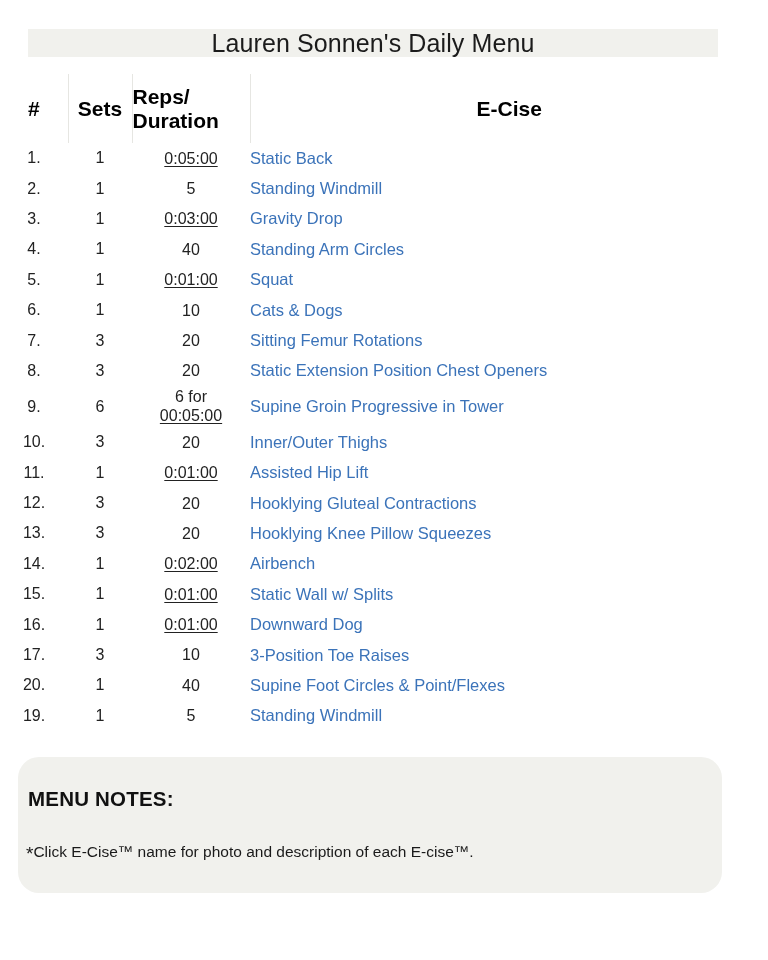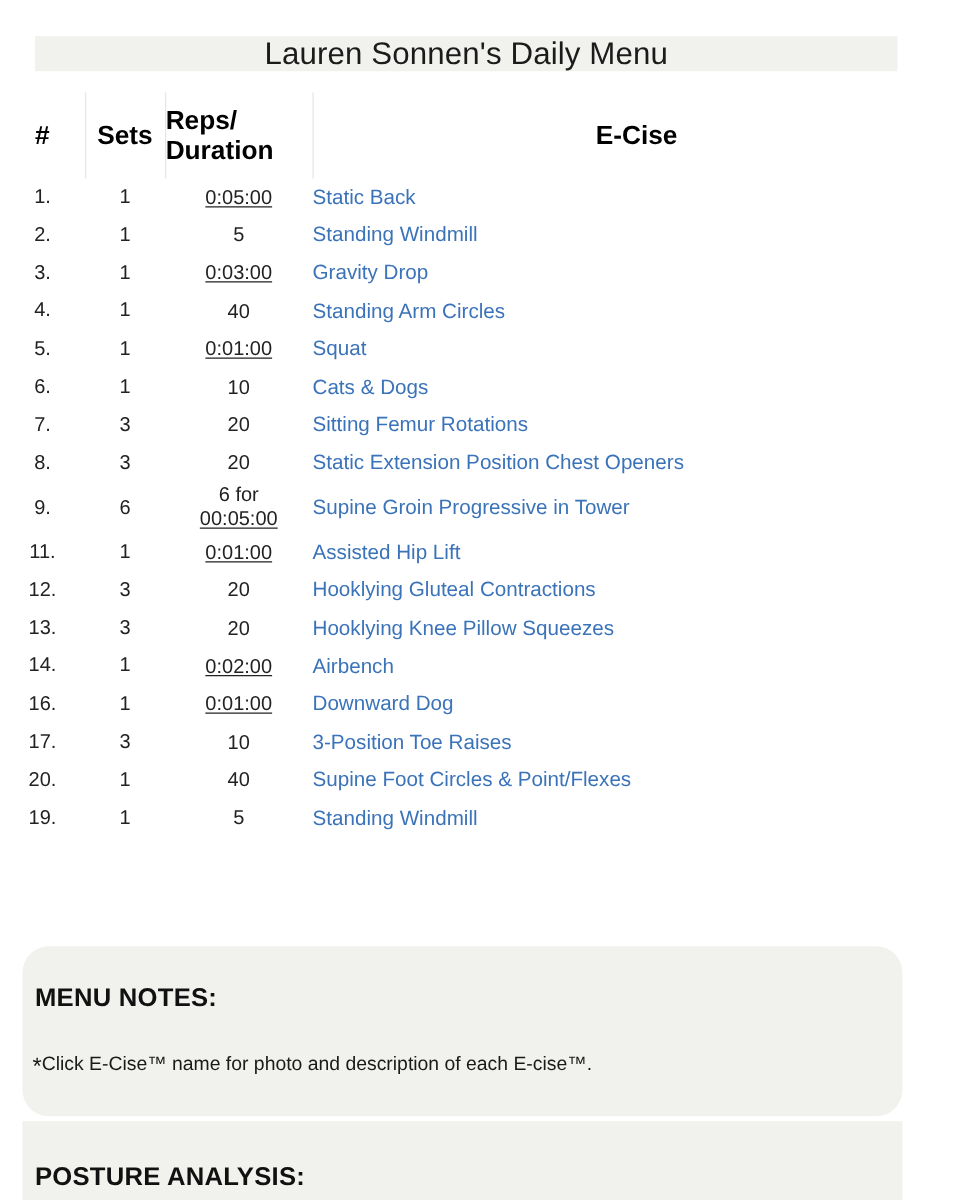--- a/index.html
+++ b/index.html
@@ -246,20 +246,26 @@
           <td class="t-reps"><span>20</span></td>
           <td class="t-ecise"><span class="ecise-link">Static Extension Position Chest Openers</span></td>
         </tr>
         <tr class="tall">
           <td class="t-num">9.</td>
           <td class="t-sets">6</td>
           <td class="t-reps"><span class="reps-multiline">6 for</span><span class="dur">00:05:00</span></td>
           <td class="t-ecise"><span class="ecise-link">Supine Groin Progressive in Tower</span></td>
         </tr>
         <tr>
+          <td class="t-num">10.</td>
+          <td class="t-sets">3</td>
+          <td class="t-reps"><span>20</span></td>
+          <td class="t-ecise"><span class="ecise-link">Inner/Outer Thighs</span></td>
+        </tr>
+        <tr>
           <td class="t-num">11.</td>
           <td class="t-sets">1</td>
           <td class="t-reps"><span class="dur">0:01:00</span></td>
           <td class="t-ecise"><span class="ecise-link">Assisted Hip Lift</span></td>
         </tr>
         <tr>
           <td class="t-num">12.</td>
           <td class="t-sets">3</td>
           <td class="t-reps"><span>20</span></td>
           <td class="t-ecise"><span class="ecise-link">Hooklying Gluteal Contractions</span></td>
@@ -268,20 +274,26 @@
           <td class="t-num">13.</td>
           <td class="t-sets">3</td>
           <td class="t-reps"><span>20</span></td>
           <td class="t-ecise"><span class="ecise-link">Hooklying Knee Pillow Squeezes</span></td>
         </tr>
         <tr>
           <td class="t-num">14.</td>
           <td class="t-sets">1</td>
           <td class="t-reps"><span class="dur">0:02:00</span></td>
           <td class="t-ecise"><span class="ecise-link">Airbench</span></td>
+        </tr>
+        <tr>
+          <td class="t-num">15.</td>
+          <td class="t-sets">1</td>
+          <td class="t-reps"><span class="dur">0:01:00</span></td>
+          <td class="t-ecise"><span class="ecise-link">Static Wall w/ Splits</span></td>
         </tr>
         <tr>
           <td class="t-num">16.</td>
           <td class="t-sets">1</td>
           <td class="t-reps"><span class="dur">0:01:00</span></td>
           <td class="t-ecise"><span class="ecise-link">Downward Dog</span></td>
         </tr>
         <tr>
           <td class="t-num">17.</td>
           <td class="t-sets">3</td>
@@ -303,17 +315,14 @@
       </tbody>
   </table>
 
   <div class="panel panel-notes">
     <div class="panel-heading notes-heading">MENU NOTES:</div>
     <div class="notes-body">
       <span class="star">*</span><span>Click E-Cise™ name for photo and description of each E-cise™.</span>
     </div>
   </div>
 
-  <div class="panel panel-posture">
-    <div class="panel-heading posture-heading">POSTURE ANALYSIS:</div>
-  </div>
 
 </div>
 
 </body></html>

